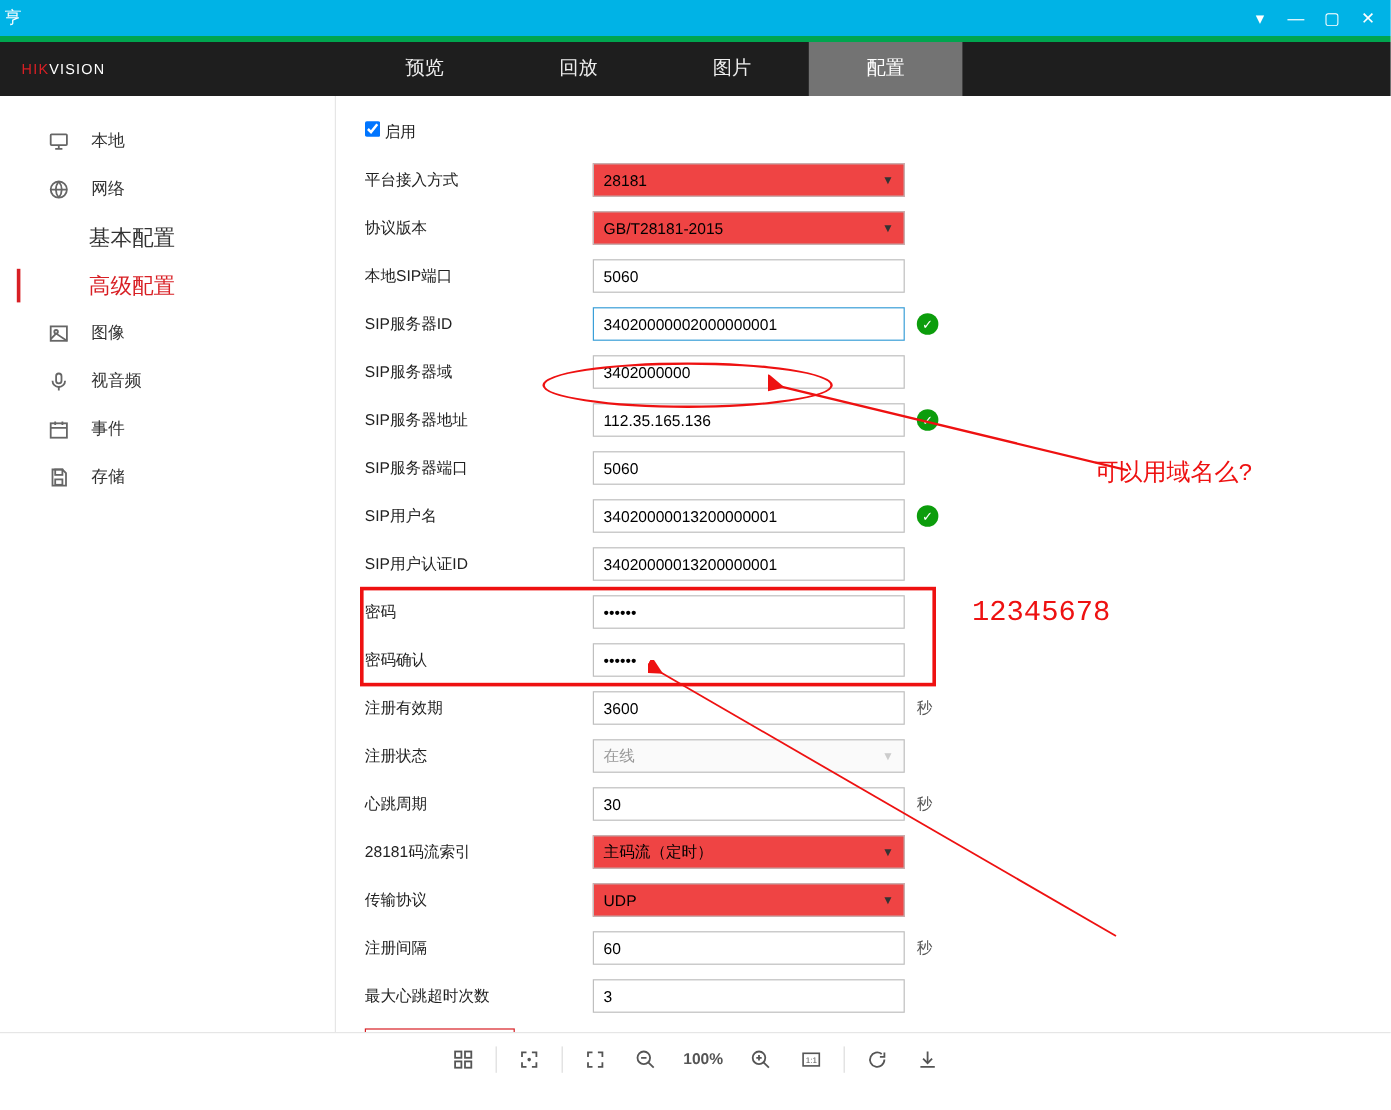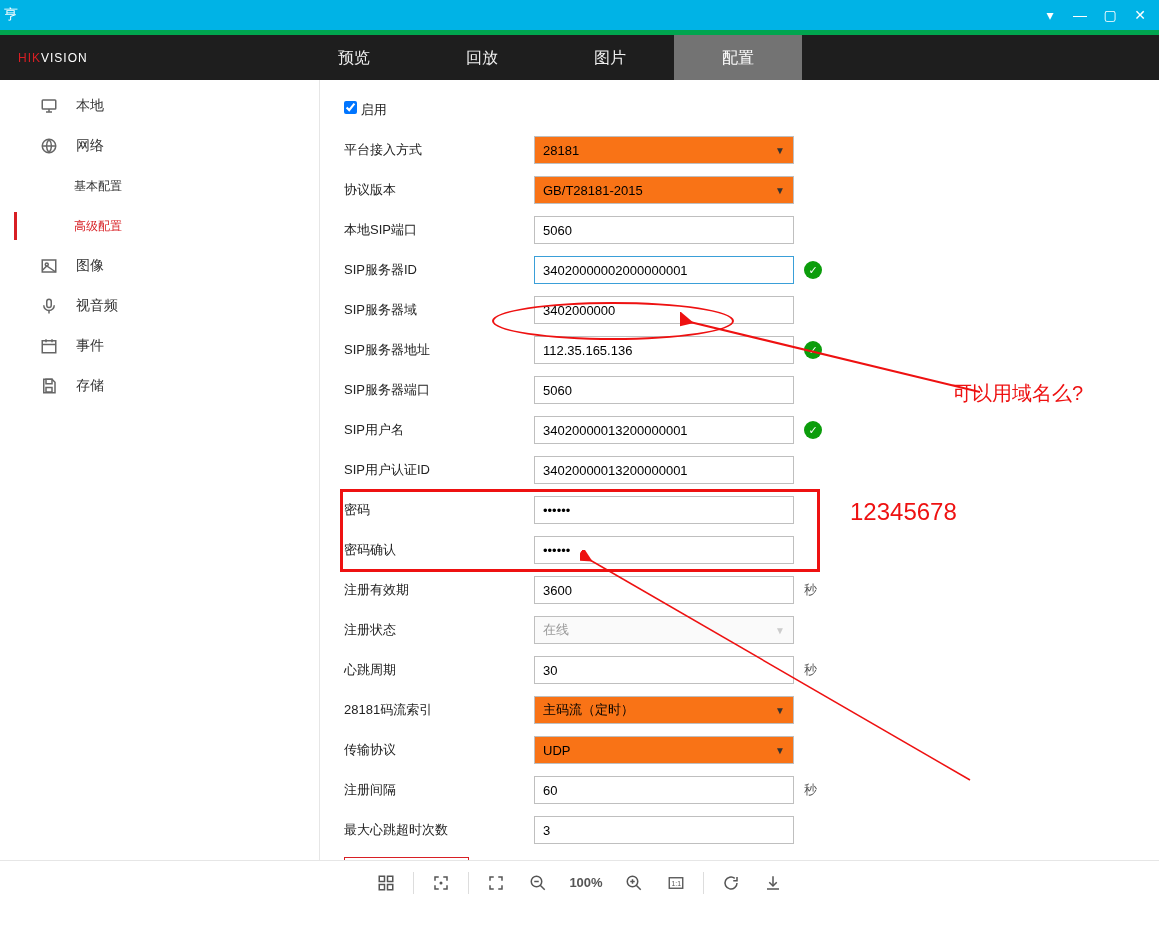--- a/index.html
+++ b/index.html
@@ -17,47 +17,47 @@
   .logo { width: 170px; padding-left: 18px; font-size: 12px; font-weight: normal; letter-spacing: 1px; }
   .logo .hik { color: #d81f24; }
   .logo .vision { color: #fff; }
   .topnav { flex: 1; display: flex; }
   .topnav .tab { padding: 0 48px; height: 45px; line-height: 45px; font-size: 16px; color: #eee; cursor: pointer; text-align: center; }
   .topnav .tab.active { background: #737373; color: #fff; }
 
   .layout { display: flex; height: 780px; }
 
   
-  .sidebar { width: 320px; border-right: 1px solid #e6e6e6; background: #fff; padding-top: 6px; }
+  .sidebar { width: 280px; border-right: 1px solid #e6e6e6; background: #fff; padding-top: 18px; }
   .side-item { display: flex; align-items: center; height: 40px; padding-left: 38px; font-size: 14px; color: #333; cursor: pointer; }
   .side-item .icon { width: 22px; height: 22px; margin-right: 16px; display: inline-flex; align-items: center; justify-content: center; color: #666; }
-  .side-sub { padding-left: 74px; height: 40px; line-height: 40px; font-size: 12px; color: #333; cursor: pointer; }
+  .side-sub { padding-left: 74px; height: 40px; line-height: 40px; font-size: 18px; color: #333; cursor: pointer; }
   .side-sub.active { color: #d81f24; }
   .side-marker { position: relative; }
   .side-marker.active::before { content: ""; position: absolute; left: 14px; top: 6px; width: 3px; height: 28px; background: #d81f24; }
 
   
   .content { flex: 1; padding: 10px 20px 0 24px; position: relative; overflow: hidden; }
   .form-row { display: flex; align-items: center; height: 40px; font-size: 13px; }
   .label { width: 190px; color: #222; }
   .control { width: 260px; }
   .control input, .control select, .fake-select { width: 100%; height: 28px; border: 1px solid #bfbfbf; padding: 0 8px; font-size: 13px; background: #fff; }
   .control input.focused { border: 1px solid #3a9fd8; outline: none; }
-  .fake-select { display: flex; align-items: center; justify-content: space-between; background: #f97316; cursor: pointer; }
+  .fake-select { display: flex; align-items: center; justify-content: space-between; background: #ef4444; cursor: pointer; }
   .fake-select.disabled { color: #999; background: #fafafa; }
   .caret-down { font-size: 10px; color: #333; }
   .unit { margin-left: 10px; color: #555; font-size: 13px; }
   .check-ok { margin-left: 10px; width: 18px; height: 18px; border-radius: 50%; background: #0c9d0c; display: inline-flex; align-items: center; justify-content: center; color: #fff; font-size: 11px; }
   .highlight-box { position: absolute; left: 0; width: 478px; height: 80px; border: 3px solid #e11; pointer-events: none; }
 
   .channel-btn { display: inline-block; border: 1px solid #d81f24; color: #d81f24; padding: 8px 16px; font-size: 13px; cursor: pointer; background: #fff; }
 
   
   .annot-ellipse { position: absolute; border: 2px solid #e11; border-radius: 50%; pointer-events: none; }
-  .annot-text-red { position: absolute; color: #e11; font-size: 20px; font-family: Liberation Sans, sans-serif; pointer-events: none; }
+  .annot-text-red { position: absolute; color: #e11; font-size: 20px; font-family: Liberation Mono, monospace; pointer-events: none; }
   .annot-arrow { position: absolute; pointer-events: none; }
 
   
   .btoolbar { height: 44px; border-top: 1px solid #e6e6e6; display: flex; align-items: center; justify-content: center; gap: 8px; background: #fff; }
   .btoolbar .tbtn { width: 34px; height: 34px; display: flex; align-items: center; justify-content: center; color: #555; cursor: pointer; font-size: 16px; }
   .btoolbar .sep { width: 1px; height: 22px; background: #ddd; margin: 0 2px; }
   .btoolbar .zoomtxt { font-size: 13px; color: #555; min-width: 46px; text-align: center; font-weight: bold; }
 
   svg { display: block; }
 </style>

